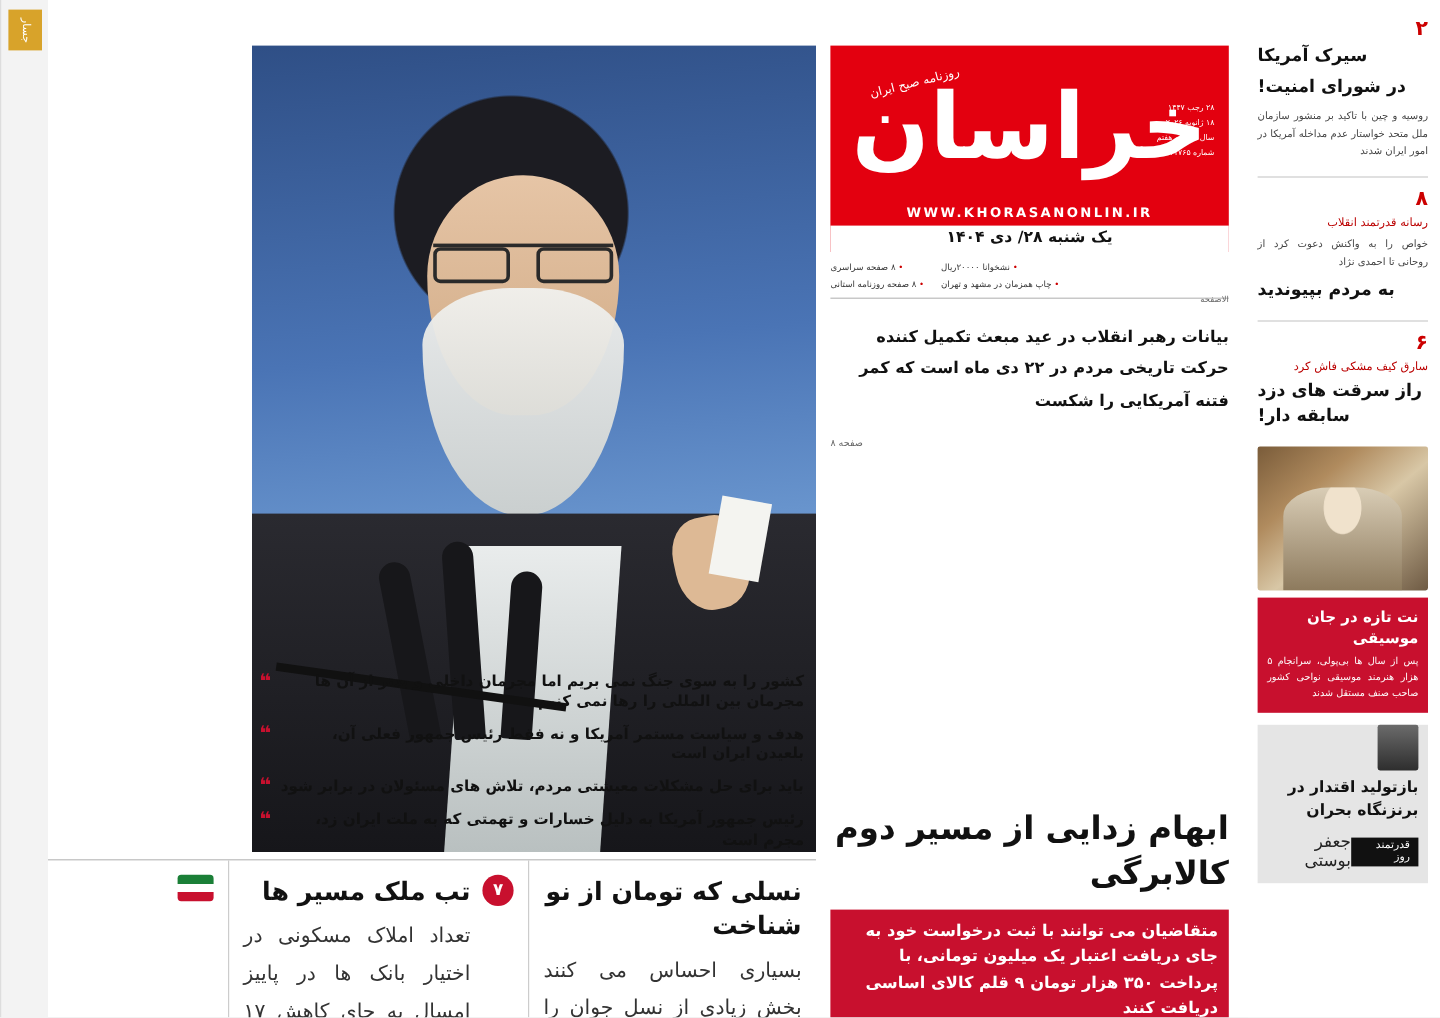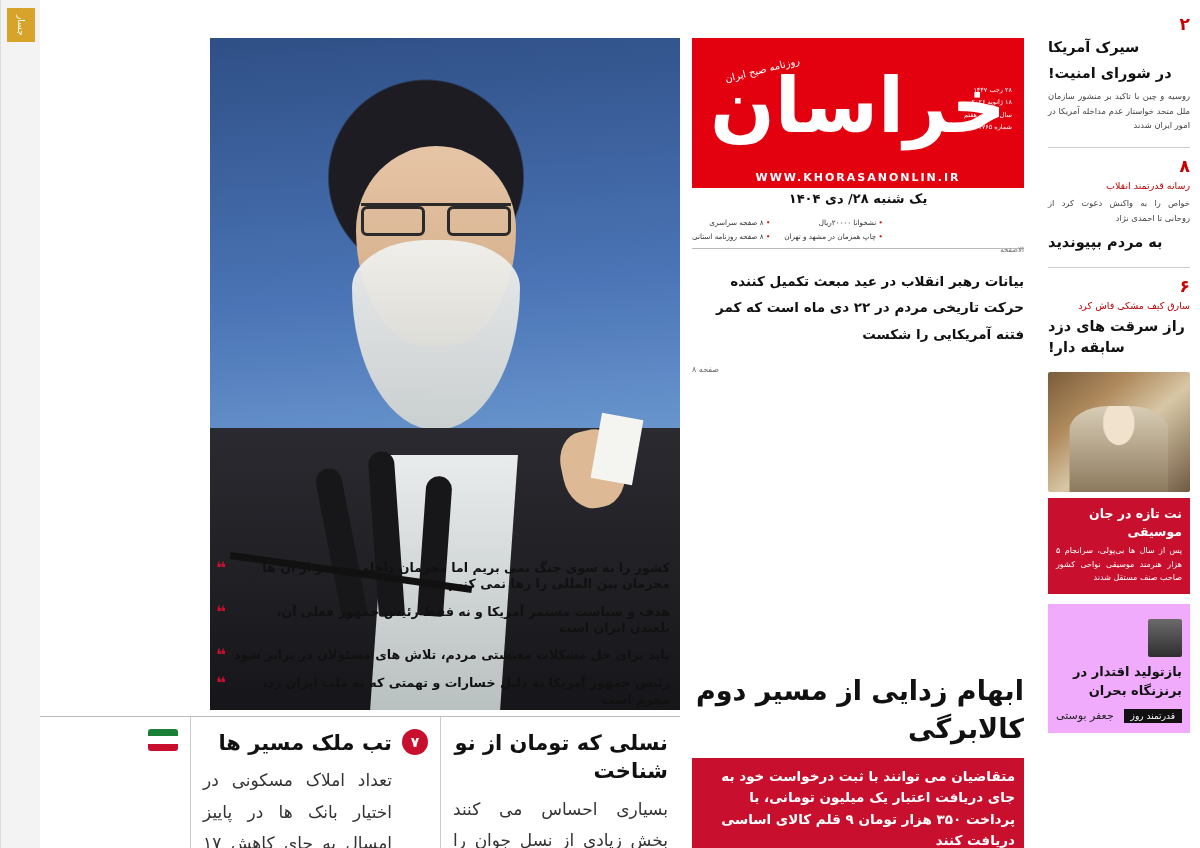--- a/index.html
+++ b/index.html
@@ -73,40 +73,40 @@
     background: #c8102e; color: #fff; padding: 7px 8px 9px;
     margin-top: 6px;
   }
   .music-box .mb-title {
     font-size: 12.5px; font-weight: bold; text-align: right; line-height: 1.4;
   }
   .music-box .mb-body {
     font-size: 8px; line-height: 1.7; text-align: justify; margin-top: 4px;
   }
   .note-box {
-    background: #f0abfc; margin-top: 10px; padding: 15px 8px 10px;
+    background: #e5e5e5; margin-top: 10px; padding: 0 8px 10px;
   }
   .note-avatar {
     width: 34px; height: 38px; background: #4a4a4a; border-radius: 2px;
     margin: 0 0 6px auto;
     background: linear-gradient(#6b6b6b,#2e2e2e);
   }
   .note-title {
     font-size: 13px; font-weight: bold; text-align: right;
     line-height: 1.45; color: #111;
   }
   .note-tagrow {
     display: flex; justify-content: space-between; align-items: center;
     margin-top: 8px;
   }
   .note-tag {
     background: #111; color: #fff; font-size: 9px;
     padding: 2px 7px;
   }
-  .note-author { font-size: 11px; color: #222; text-align: right; }
+  .note-author { font-size: 14px; color: #222; text-align: right; }
   
   .masthead {
     position: absolute; top: 38px; right: 176px;
     width: 332px; height: 172px;
     background: #e3000f;
   }
   .mast-logo {
     position: absolute; top: 30px; left: 0; right: 0;
     text-align: center; color: #fff;
     font-size: 76px; font-weight: bold; letter-spacing: -2px;
@@ -131,21 +131,21 @@
     background: #fff; color: #111;
     text-align: center; font-size: 13px; font-weight: bold;
     padding: 3px 0 4px;
   }
   .mast-strip {
     position: absolute; top: 216px; right: 176px; width: 332px;
     display: flex; justify-content: flex-end; gap: 14px;
     font-size: 7.2px; color: #333; border-bottom: 1px solid #bbb;
     padding-bottom: 5px;
   }
-  .mast-strip .col { text-align: right; line-height: 1.9; }
+  .mast-strip .col { text-align: left; line-height: 1.9; }
   .mast-strip .dot::before { content: "• "; color: #c00; }
   .mast-strip-tag {
     position: absolute; top: 246px; right: 176px;
     font-size: 7px; color: #666;
   }
   
   .lead {
     position: absolute; top: 268px; right: 176px; width: 332px;
   }
   .lead-over {

